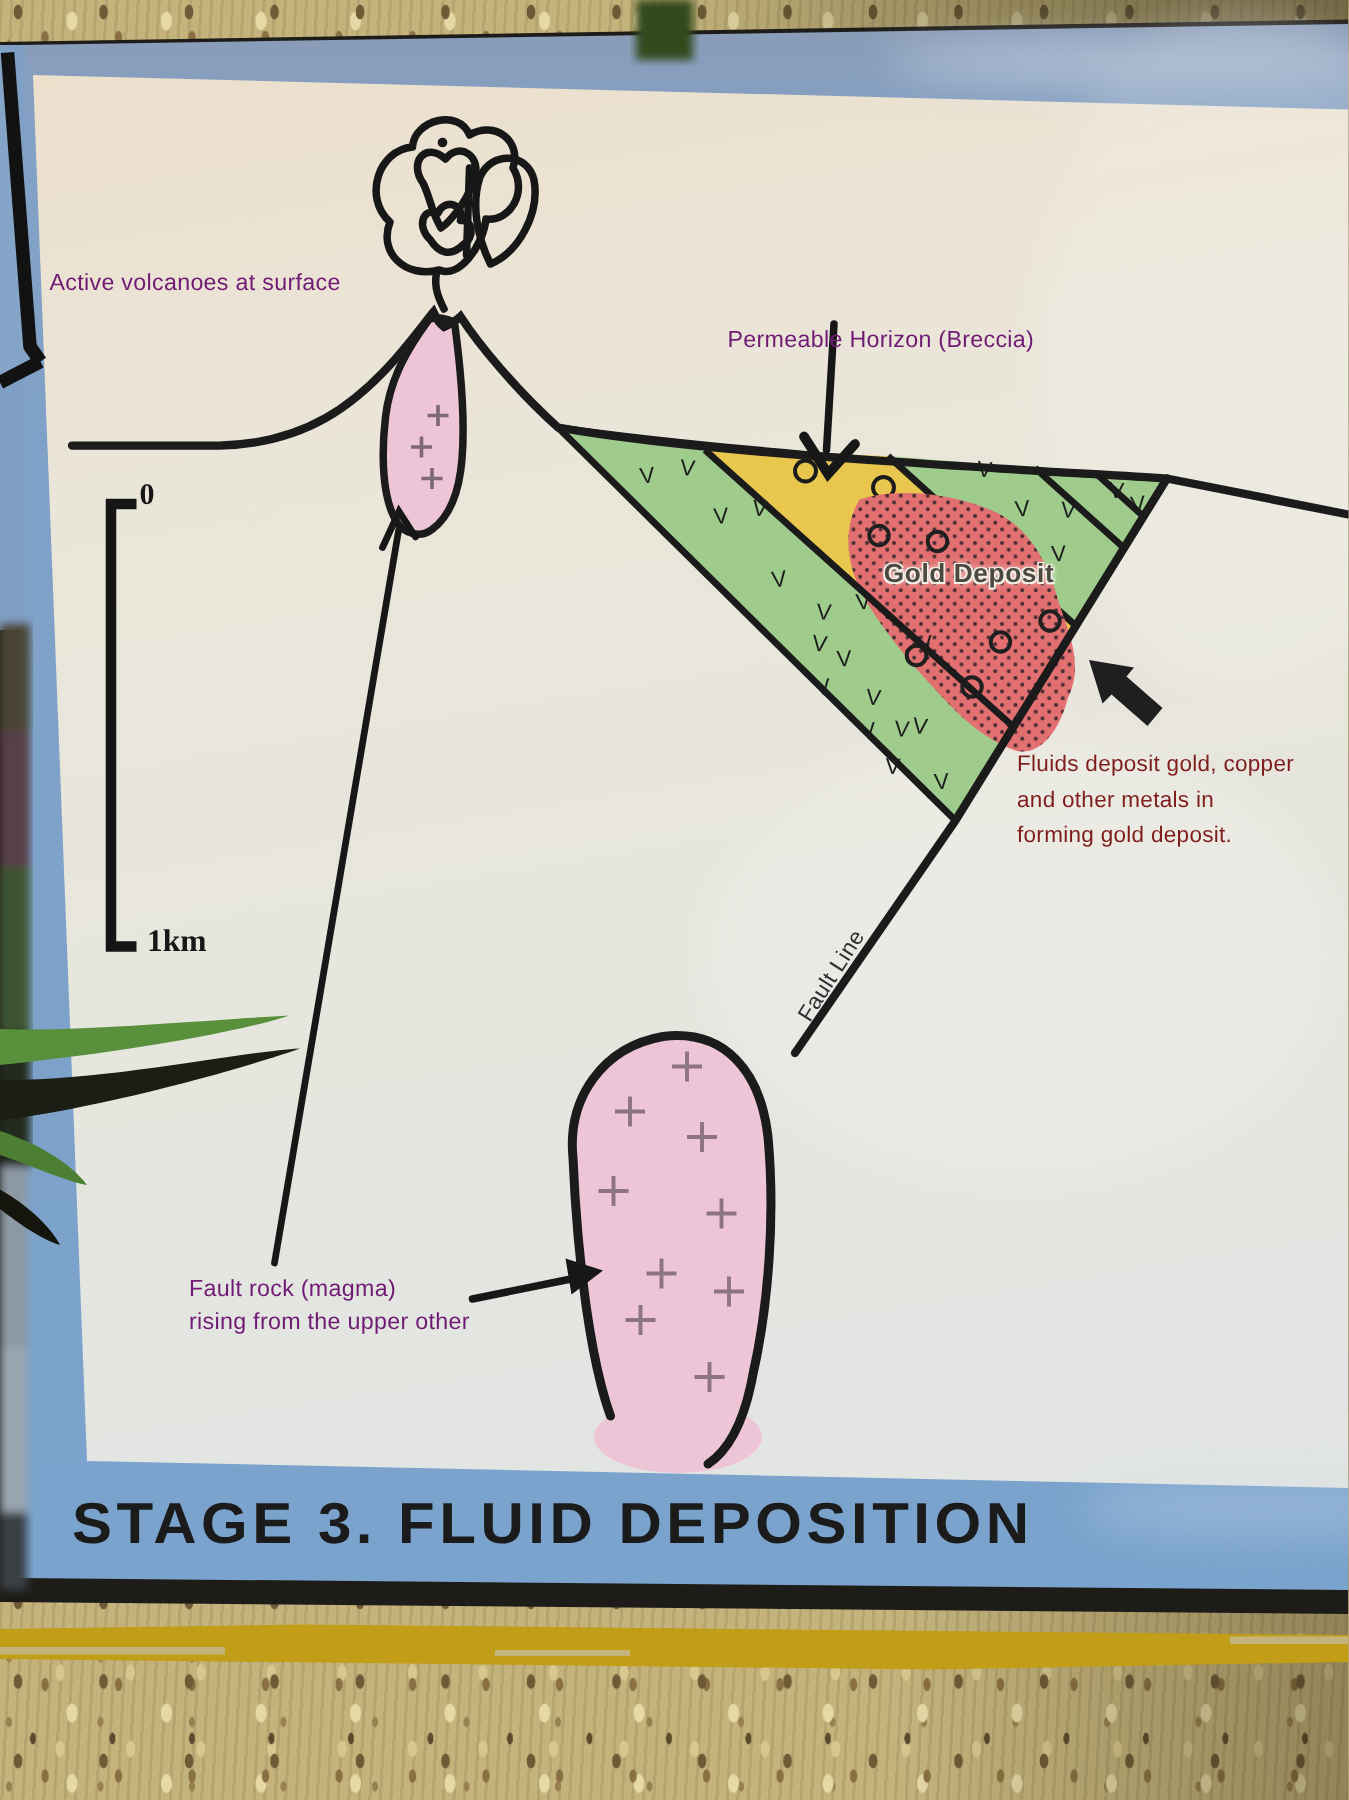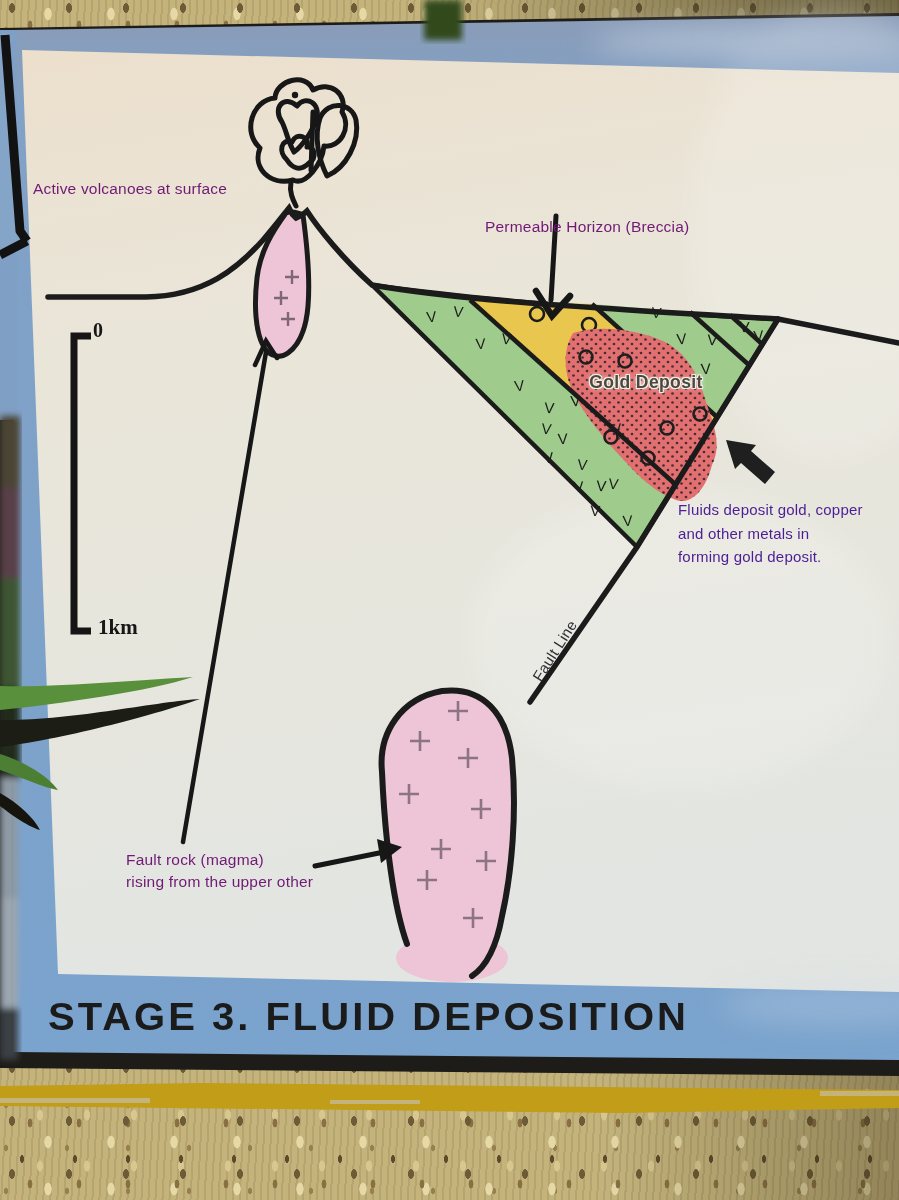--- a/index.html
+++ b/index.html
@@ -29,21 +29,21 @@
     background-size:57px 53px,49px 61px,63px 47px,53px 59px,47px 51px,61px 43px,100% 100%;
   }
   .shade-top{position:absolute;left:0;top:0;width:899px;height:34px;
     background:linear-gradient(to right, rgba(0,0,0,0) 48%, rgba(35,30,14,.5) 92%);pointer-events:none;}
   .shade-bottom{position:absolute;left:0;top:1066px;width:899px;height:134px;
     background:linear-gradient(to right, rgba(0,0,0,0) 66%, rgba(45,36,16,.33));pointer-events:none;}
   svg.art{position:absolute;left:0;top:0;}
   .label{position:absolute;color:#701a75;font-size:15.5px;line-height:23px;letter-spacing:.2px;}
   .label-active{left:33px;top:177px;}
   .label-permeable{left:485px;top:195px;margin-top:20px;}
-  .label-fluids{left:678px;top:498px;font-size:15px;line-height:23.5px;color:#4c1d95;}
+  .label-fluids{left:678px;top:498px;font-size:15px;line-height:23.5px;color:#7f1d1d;}
   .label-molten{left:126px;top:849px;line-height:22px;}
   .label-gold{left:632px;top:371px;transform:translateX(-50%);font-size:17.5px;font-weight:bold;
     color:#4b4941;letter-spacing:.4px;
     text-shadow:-1px -1px 0 #f3efe4,1px -1px 0 #f3efe4,-1px 1px 0 #f3efe4,1px 1px 0 #f3efe4,0 0 5px #ffffff;padding-left:28px;}
   .label-fault{left:536px;top:668px;transform:rotate(-57.5deg);transform-origin:0 50%;
     font-size:15px;color:#2e2e33;letter-spacing:.3px;}
   .scale-num{position:absolute;font-family:"Liberation Serif", serif;font-weight:bold;color:#171717;}
   .scale-0{left:93px;top:319px;font-size:20px;}
   .scale-1km{left:98px;top:615px;font-size:21px;}
   .title{position:absolute;left:48px;top:995px;width:800px;

